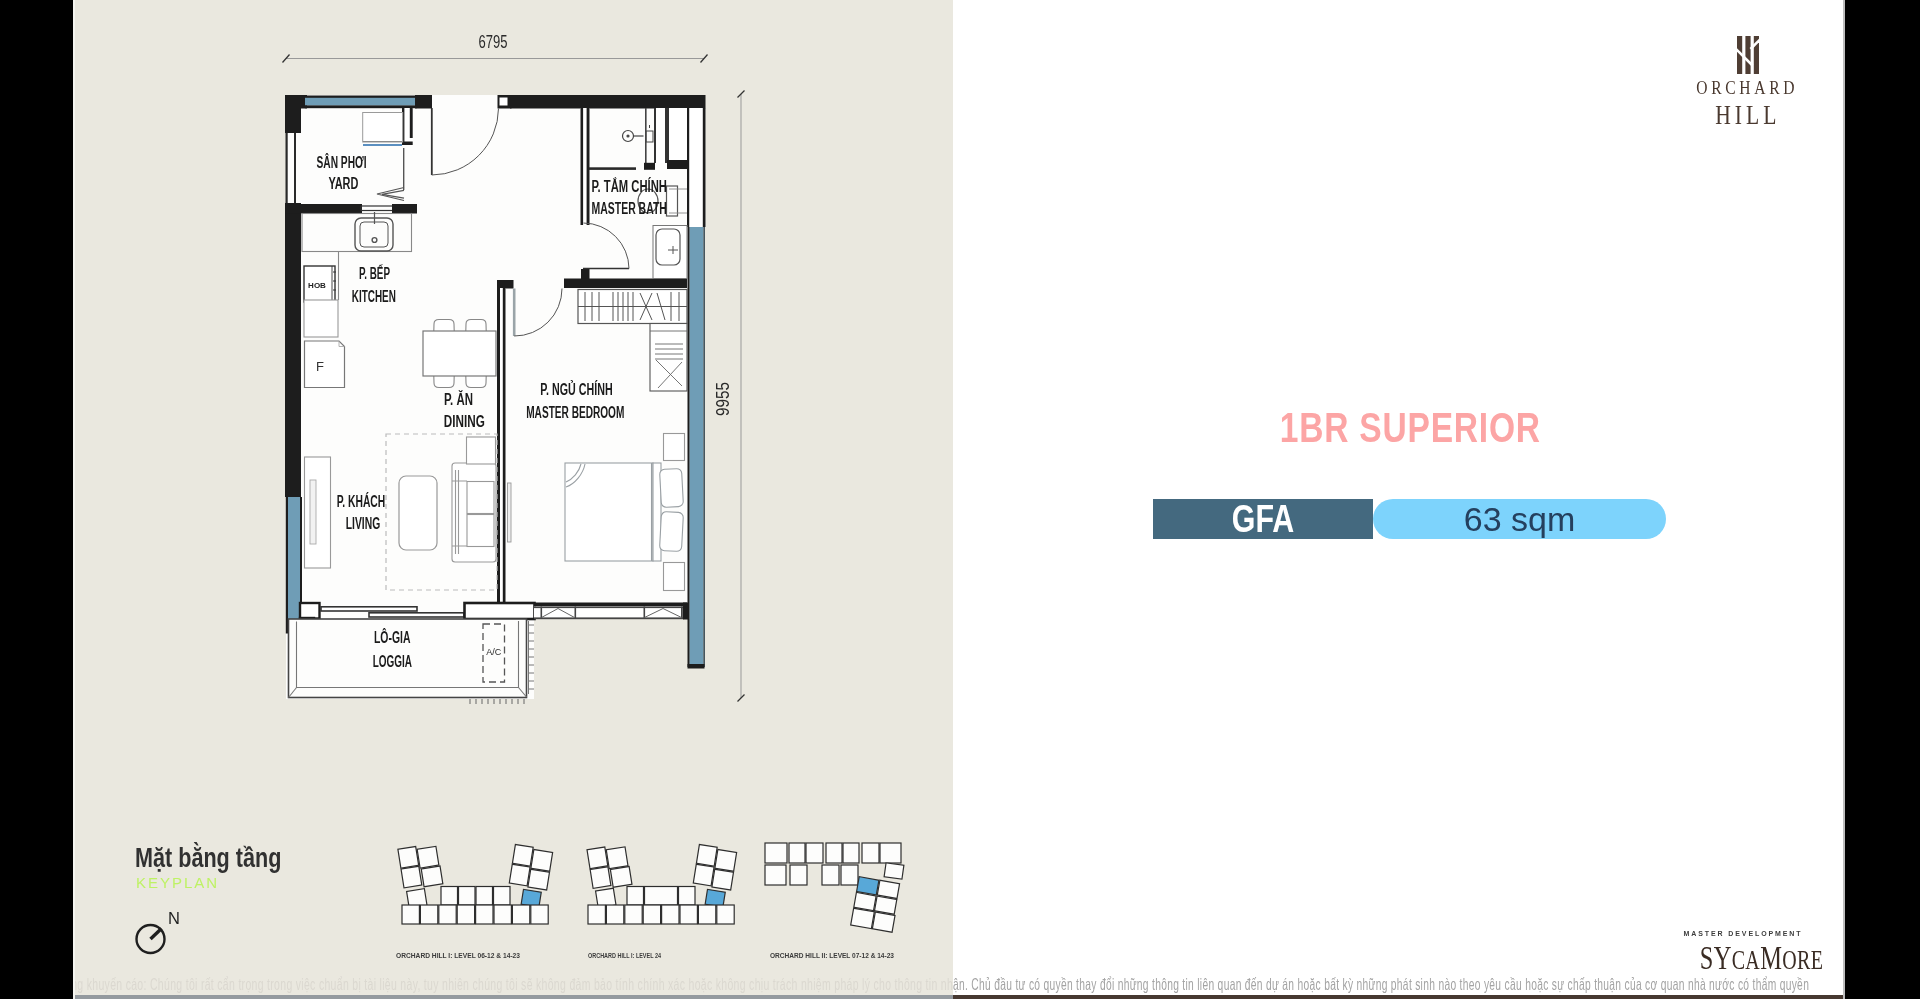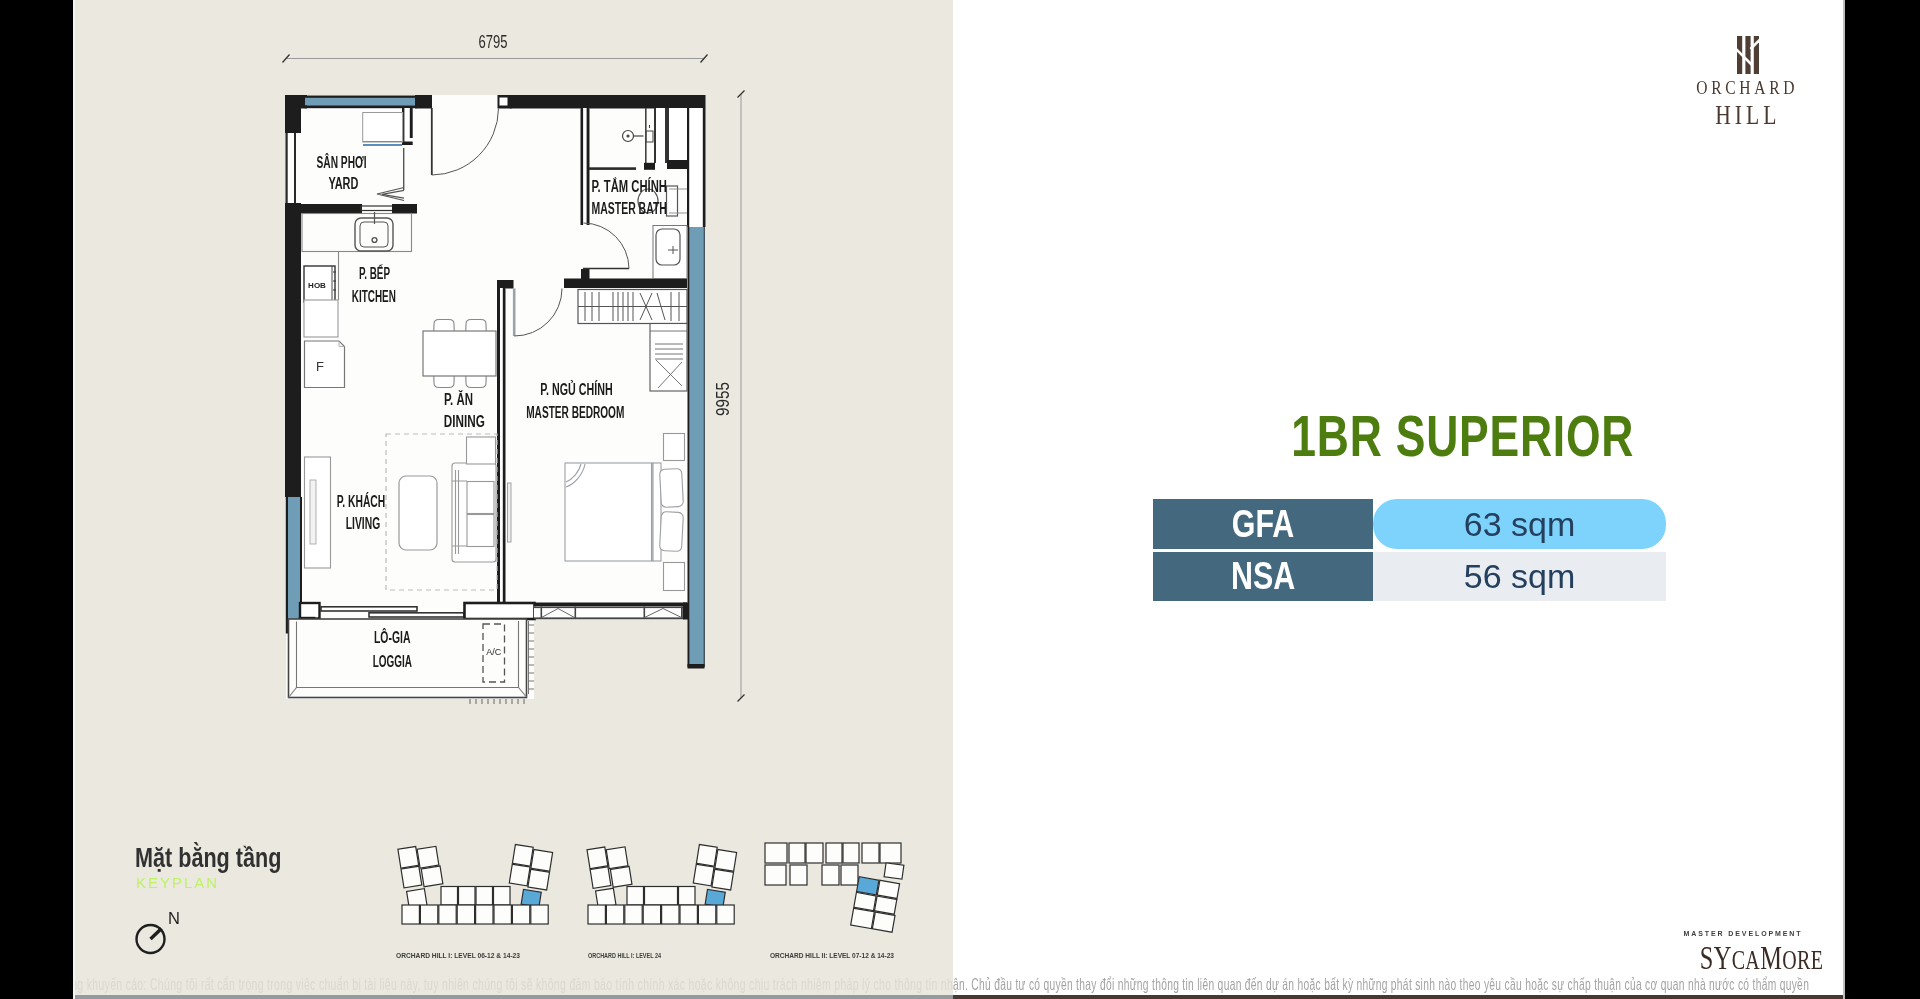--- a/index.html
+++ b/index.html
@@ -481,37 +481,31 @@
 </g>
 <g stroke="#fff" stroke-width="2.6" fill="none">
 <path d="M -2.5 11.5 L 15.5 29.5"></path>
 <path d="M 13.5 13 L 23.5 3"></path>
 </g>
 </svg>
 <div style="font-family:'Liberation Serif',serif;font-size:19px;margin-top:-3px;line-height:25px;"><span style="display:inline-block;transform:scaleX(0.82);transform-origin:center top;letter-spacing:4.5px;">ORCHARD</span></div>
 <div style="font-family:'Liberation Serif',serif;font-size:27px;margin-top:0px;"><span style="display:inline-block;transform:scaleX(0.80);transform-origin:center top;letter-spacing:5px;">HILL</span></div>
 </div>
 
-<div class="abs" style="left:1018px;top:403px;width:890px;text-align:center;font-size:57px;font-weight:bold;color:#4d7c0f;"><span style="display:inline-block;transform:scaleX(0.78);transform-origin:center top;letter-spacing:1px;">1BR SUPERIOR</span></div>
+<div class="abs" style="left:965px;top:403px;width:890px;text-align:center;font-size:43px;font-weight:bold;color:#fca5a5;"><span style="display:inline-block;transform:scaleX(0.78);transform-origin:center top;letter-spacing:1px;">1BR SUPERIOR</span></div>
 
 <div class="abs" style="left:1153px;top:499px;width:513px;">
 
-  <div style="height:50px;display:flex;margin-bottom:3px;">
+  <div style="height:40px;display:flex;margin-bottom:3px;">
     <div style="width:220px;background:#44697f;color:#fff;font-weight:bold;font-size:38px;display:flex;align-items:center;justify-content:center;">
         <span style="display:inline-block;transform:scaleX(0.8);">GFA</span>
       </div>
     <div style="width:293px;background:#7dd3fc;color:#25405e;font-size:34px;display:flex;align-items:center;justify-content:center;border-radius:24px;">63 sqm</div>
   </div>
 
-  <div style="height:49px;display:flex;">
-    <div style="width:220px;background:#44697f;color:#fff;font-weight:bold;font-size:38px;display:flex;align-items:center;justify-content:center;">
-        <span style="display:inline-block;transform:scaleX(0.8);">NSA</span>
-      </div>
-    <div style="width:293px;background:#e9edf2;color:#25405e;font-size:34px;display:flex;align-items:center;justify-content:center;">56 sqm</div>
-  </div>
 </div>
 
 <div class="abs" style="left:1678px;top:930px;width:130px;text-align:center;">
   <div style="font-size:7px;font-weight:bold;letter-spacing:1.9px;color:#3d3d3d;">MASTER DEVELOPMENT</div>
   <div style="font-family:'Liberation Serif',serif;font-size:33px;color:#3a2c24;margin-top:3px;"><span style="display:inline-block;transform:scaleX(0.74);transform-origin:center top;letter-spacing:0.5px;">SY<span style="font-size:27px;">CA</span>M<span style="font-size:27px;">ORE</span></span></div>
 </div>
 
 <div class="abs" style="left:953px;top:972px;width:890px;height:24px;overflow:hidden;">
 <span style="position:absolute;left:0;top:3px;white-space:nowrap;font-size:16.5px;letter-spacing:0.5px;color:#a3a3a3;transform:scaleX(0.621);transform-origin:left top;">ận. Chủ đầu tư có quyền thay đổi những thông tin liên quan đến dự án hoặc bất kỳ những phát sinh nào theo yêu cầu hoặc sự chấp thuận của cơ quan nhà nước có thẩm quyền</span>
 </div>

